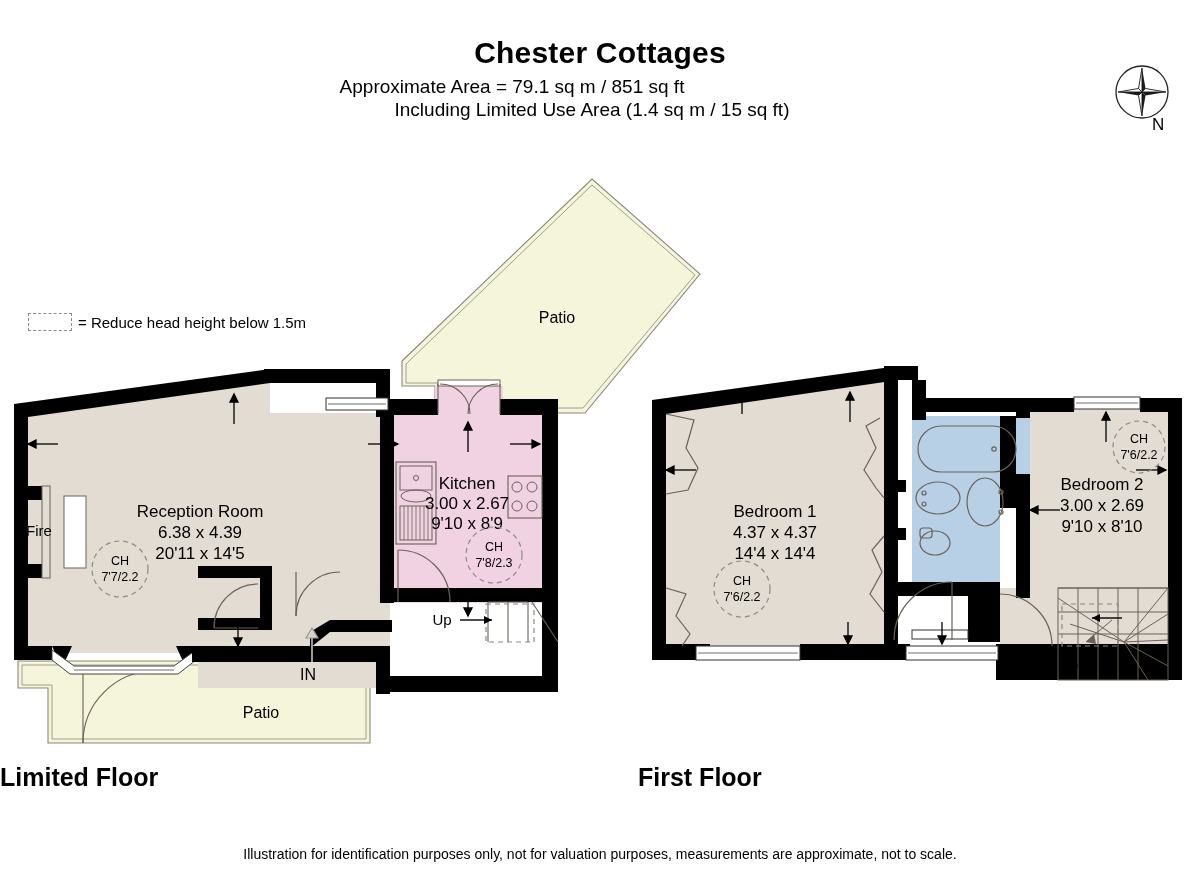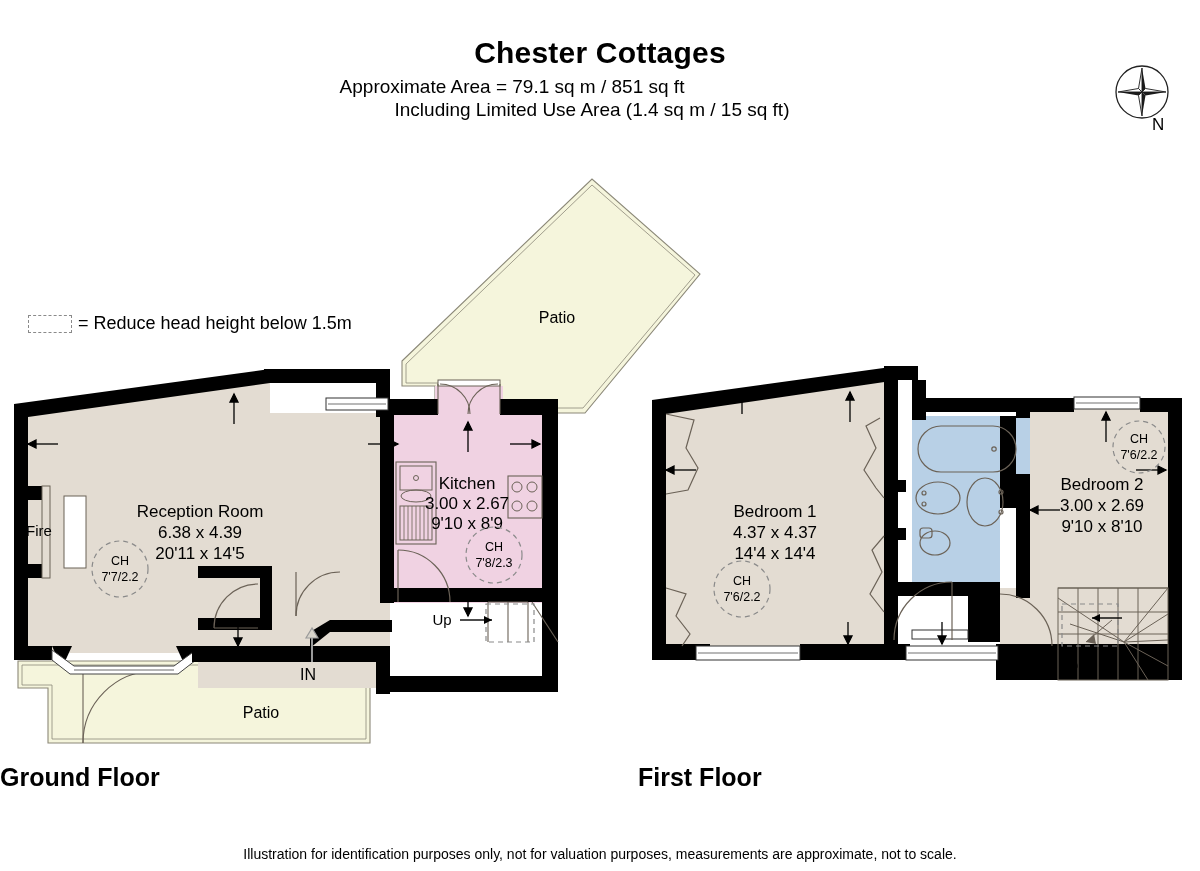--- a/index.html
+++ b/index.html
@@ -40,21 +40,21 @@
     font-size: 17px; line-height: 1;
   }
 
   
   .legend { position: absolute; left: 28px; top: 285px; display: flex; align-items: center; }
   .legend-box {
     width: 44px; height: 18px;
     border: 1.4px dashed #8a8a8a;
     background: #ffffff;
   }
-  .legend-text { font-size: 18px; margin-left: 6px; white-space: nowrap; }
+  .legend-text { font-size: 15px; margin-left: 6px; white-space: nowrap; }
 
   
   .floor-title { position: absolute; font-size: 25px; font-weight: bold; }
   #gf-title { left: 0px; top: 735px; }
   #ff-title { left: 638px; top: 735px; text-align: center; }
 
   
   .footer {
     position: absolute; left: 0; top: 818px; width: 1200px;
     text-align: center; font-size: 14px;
@@ -446,18 +446,18 @@
     <g>
       <circle cx="1139" cy="419" r="26" fill="none" stroke="#8a8a8a" stroke-width="1.2" stroke-dasharray="5,4"></circle>
       <text class="ch-txt" x="1139" y="415">CH</text>
       <text class="ch-txt" x="1139" y="431">7'6/2.2</text>
     </g>
 
     <text class="small-lbl" x="1077" y="643">Dn</text>
   </g>
 </svg>
 
-<div class="floor-title" id="gf-title">Ground Floor</div>
+<div class="floor-title" id="gf-title">Limited Floor</div>
 <div class="floor-title" id="ff-title">First Floor</div>
 
 <div class="footer">Illustration for identification purposes only, not for valuation purposes, measurements are approximate, not to scale.</div>
 
 </div>
 
 </body></html>

